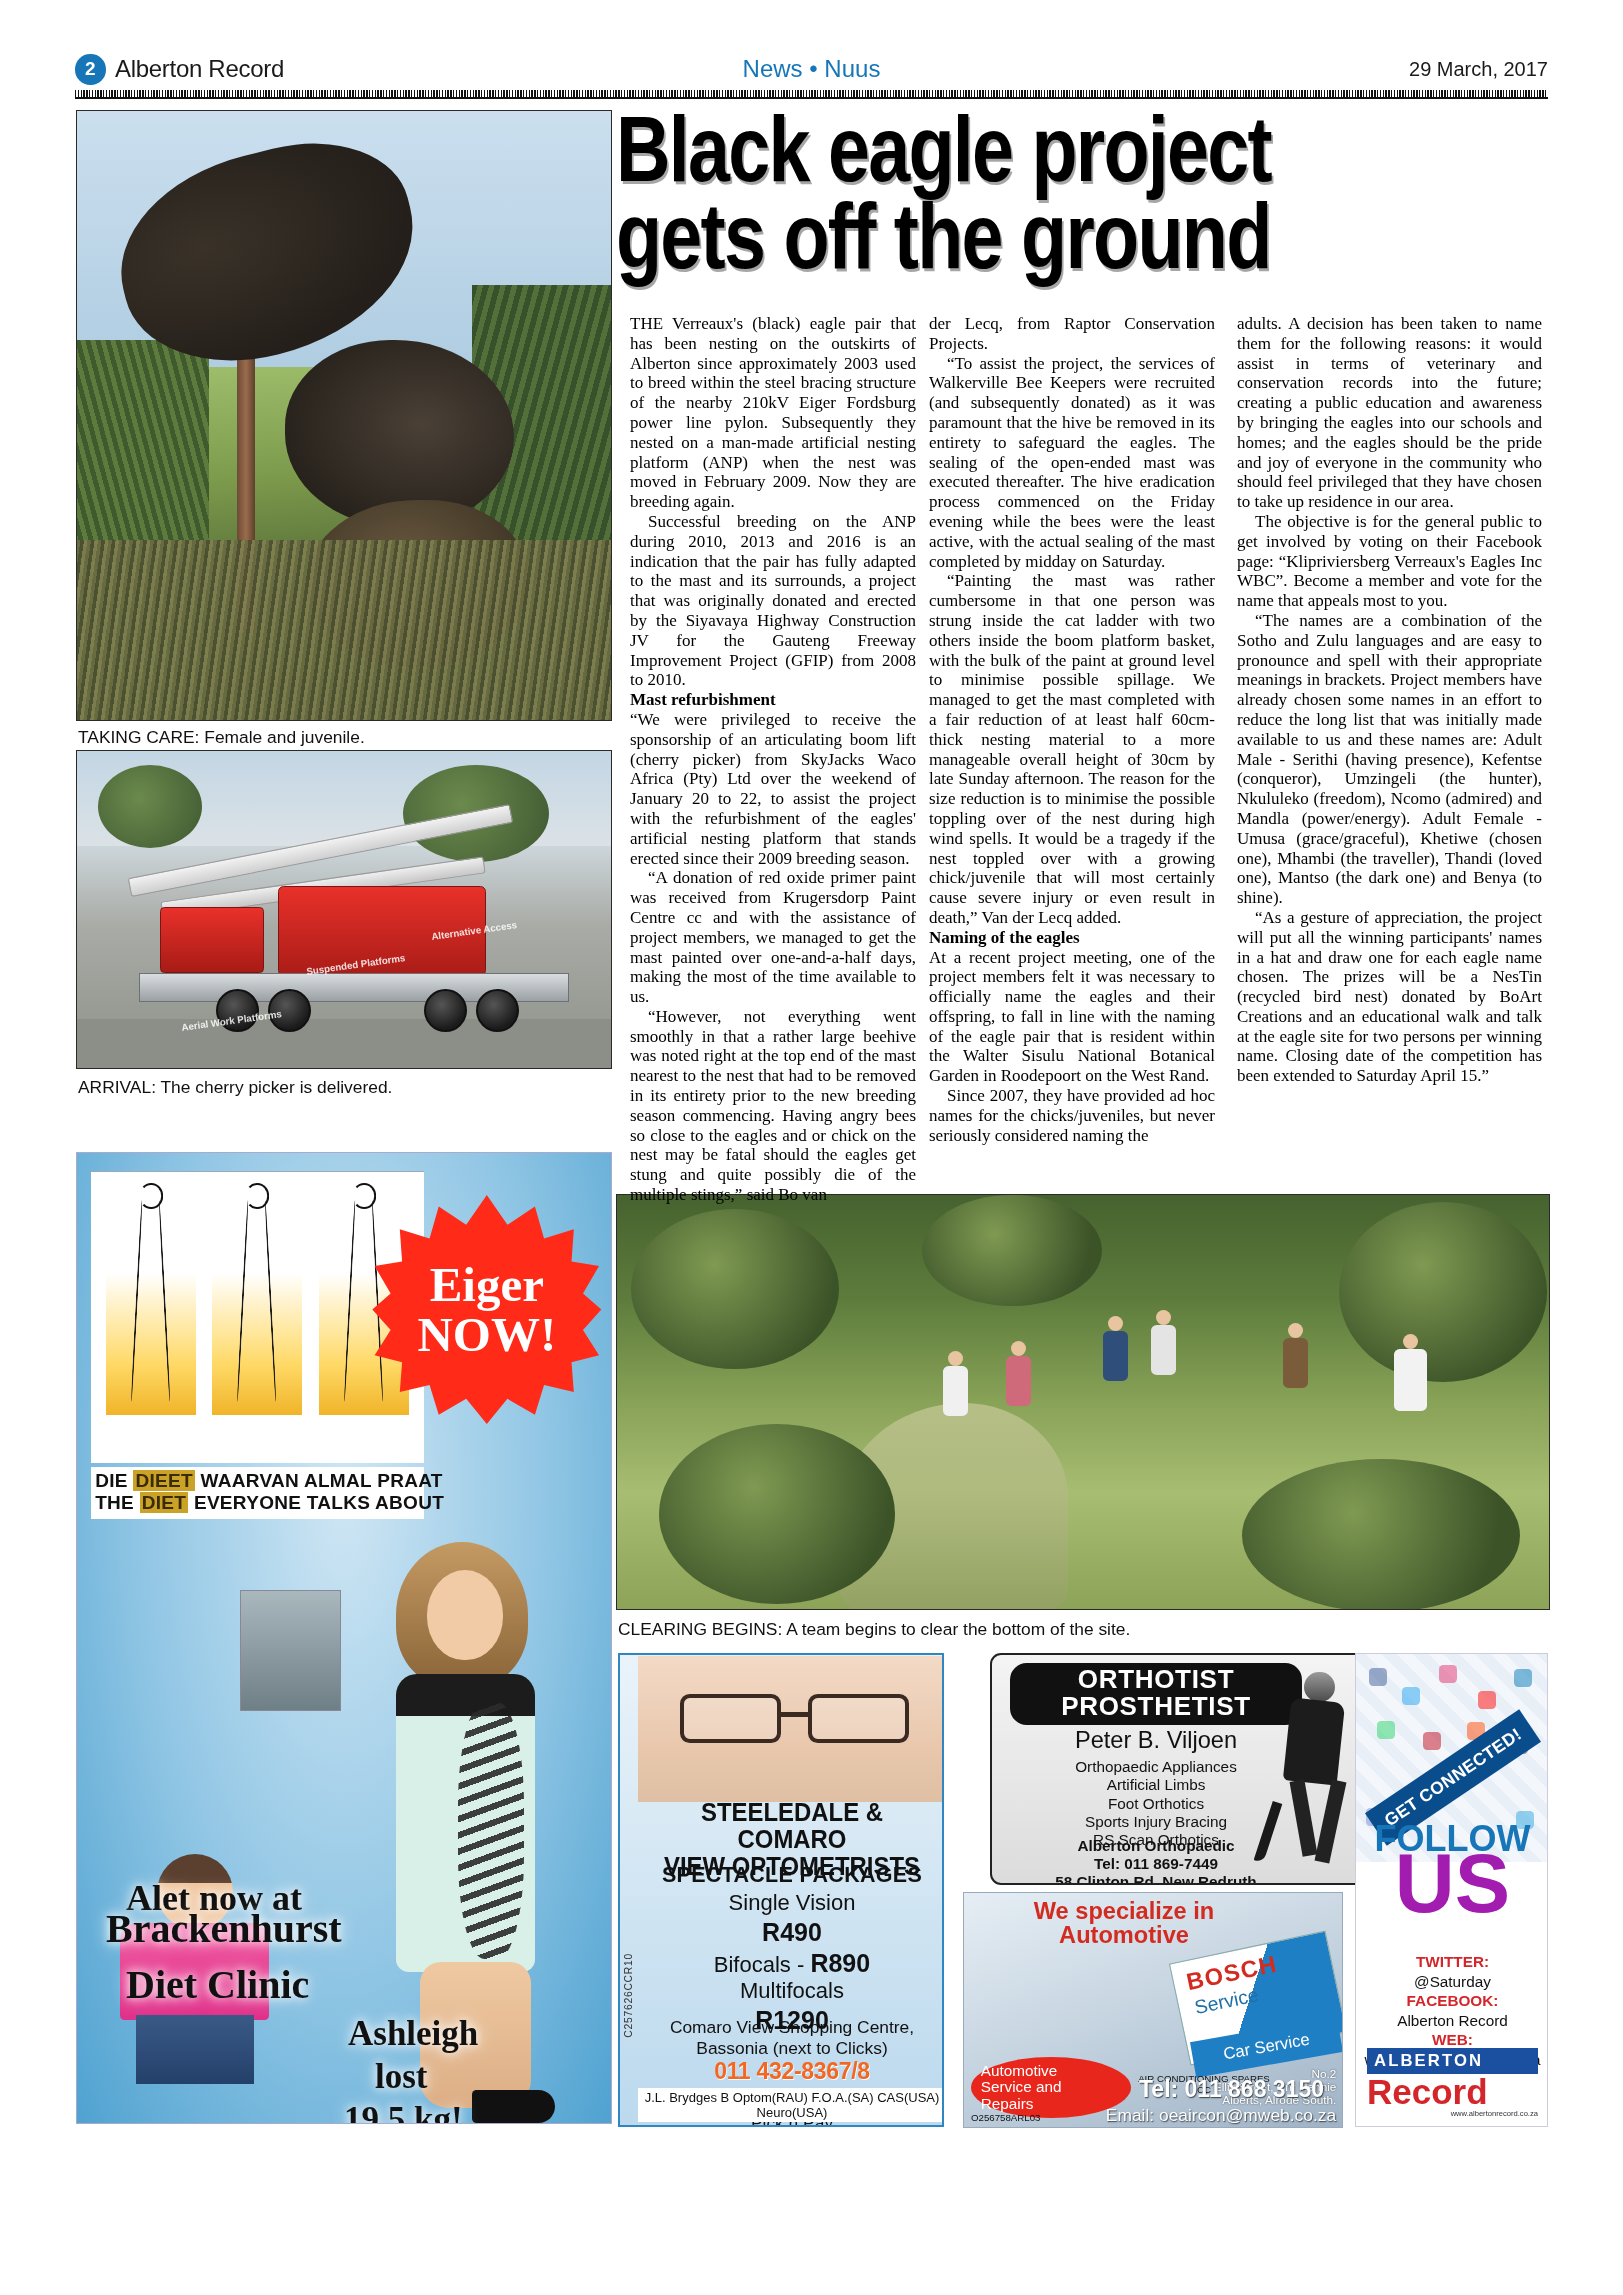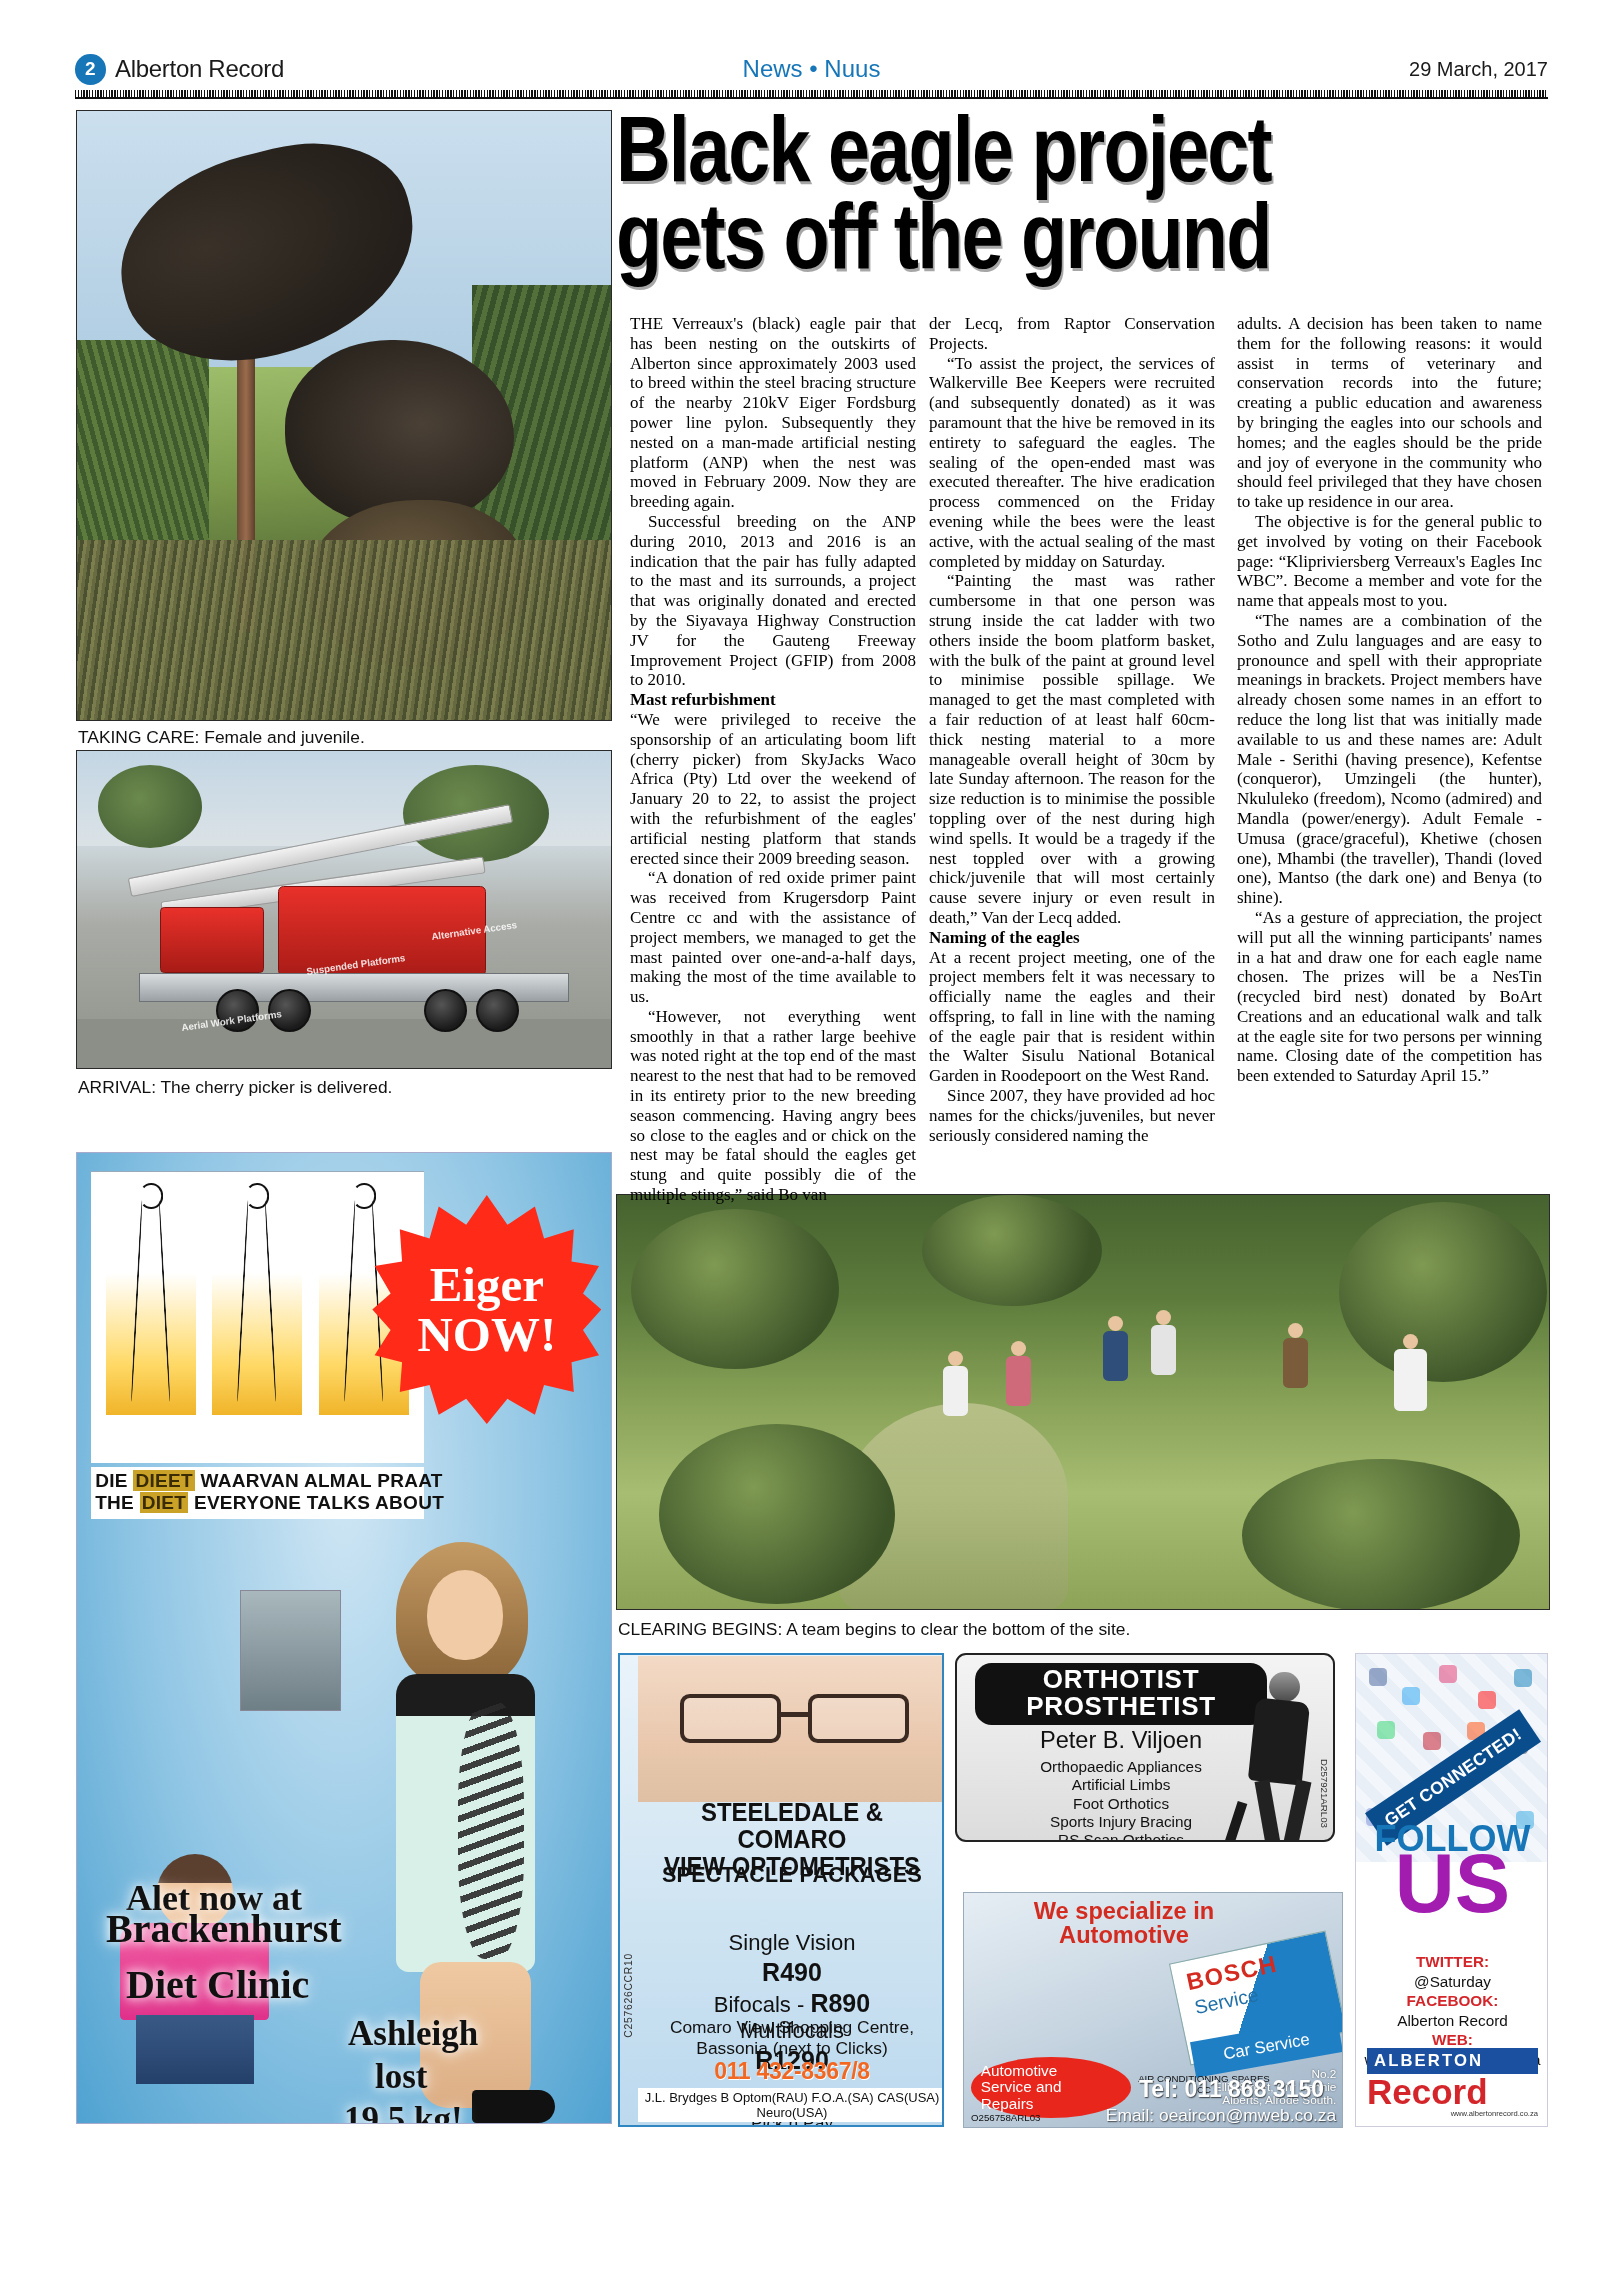--- a/index.html
+++ b/index.html
@@ -205,32 +205,32 @@
   .opt-bridge { position:absolute; left:101px; top:18px; width:28px; height:4.9px; background:#3b2a22; }
   .opt-code { position:absolute; left:2.8px; top:298px;
      writing-mode: vertical-rl; transform: rotate(180deg);
      font-family:"Liberation Sans", sans-serif; font-size:10.4px; color:#333; letter-spacing:0.7px; }
   .opt-title { position:absolute; left:18px; top:144px; width:308px; text-align:center;
      font-family:"Liberation Sans Narrow","Liberation Sans",sans-serif; font-weight:bold;
      font-size:26px; line-height:1.04; color:#111; transform: scaleX(.92); transform-origin: center top; }
   .opt-pkg { position:absolute; left:18px; top:208px; width:308px; text-align:center;
      font-family:"Liberation Sans",sans-serif; font-weight:bold; font-size:21.5px; color:#111; letter-spacing:0.3px; }
   .opt-lines { position:absolute; left:18px; top:235px; width:308px; text-align:center;
-     font-family:"Liberation Sans",sans-serif; font-size:22px; color:#111; line-height:1.22;margin-top:40px; }
+     font-family:"Liberation Sans",sans-serif; font-size:22px; color:#111; line-height:1.22; }
   .opt-lines b { font-size:25px; }
   .opt-addr { position:absolute; left:18px; top:362px; width:308px; text-align:center;
      font-family:"Liberation Sans",sans-serif; font-size:17.4px; color:#111; line-height:1.18; }
   .opt-tel { text-align:center; font-family:"Liberation Sans Narrow","Liberation Sans",sans-serif;
      font-weight:bold; font-size:23px; color:#f26722; text-shadow:0.7px 0.7px 0 #fff; letter-spacing:-0.3px; }
   .opt-dots { border-top: 2.8px dotted #2f86c0; margin: 2.8px 11px; }
   .opt-foot { position:absolute; left:18px; bottom:2.8px; width:308px; text-align:center;
      background:#fff; font-family:"Liberation Sans",sans-serif; font-size:13px; color:#111; padding:2.1px 0; }
 
   
-  .ad-ortho { position:absolute; left:955px; top:1653px; width:380px; height:189px;
+  .ad-ortho { position:absolute; left:990px; top:1653px; width:380px; height:232px;
      background: linear-gradient(180deg,#f4f4f4,#dcdcdc); border:2.1px solid #222; border-radius:11px; overflow:hidden; }
   .or-banner { position:absolute; left:18px; top:8.3px; width:292px; background:#111; color:#fff;
      border-radius:16.7px; text-align:center; padding:2.8px 0 5.6px 0;
      font-family:"Liberation Sans",sans-serif; font-weight:bold; font-size:26px; line-height:1.02; letter-spacing:0.7px; }
   .or-name { position:absolute; left:18px; top:72px; width:292px; text-align:center;
      font-family:"Liberation Sans",sans-serif; font-size:23.6px; color:#111; }
   .or-svc { position:absolute; left:18px; top:103px; width:292px; text-align:center;
      font-family:"Liberation Sans",sans-serif; font-size:15.3px; color:#111; line-height:1.2; }
   .or-addr { position:absolute; left:18px; top:182px; width:292px; text-align:center;
      font-family:"Liberation Sans",sans-serif; font-weight:bold; font-size:15.3px; color:#111; line-height:1.18; }

